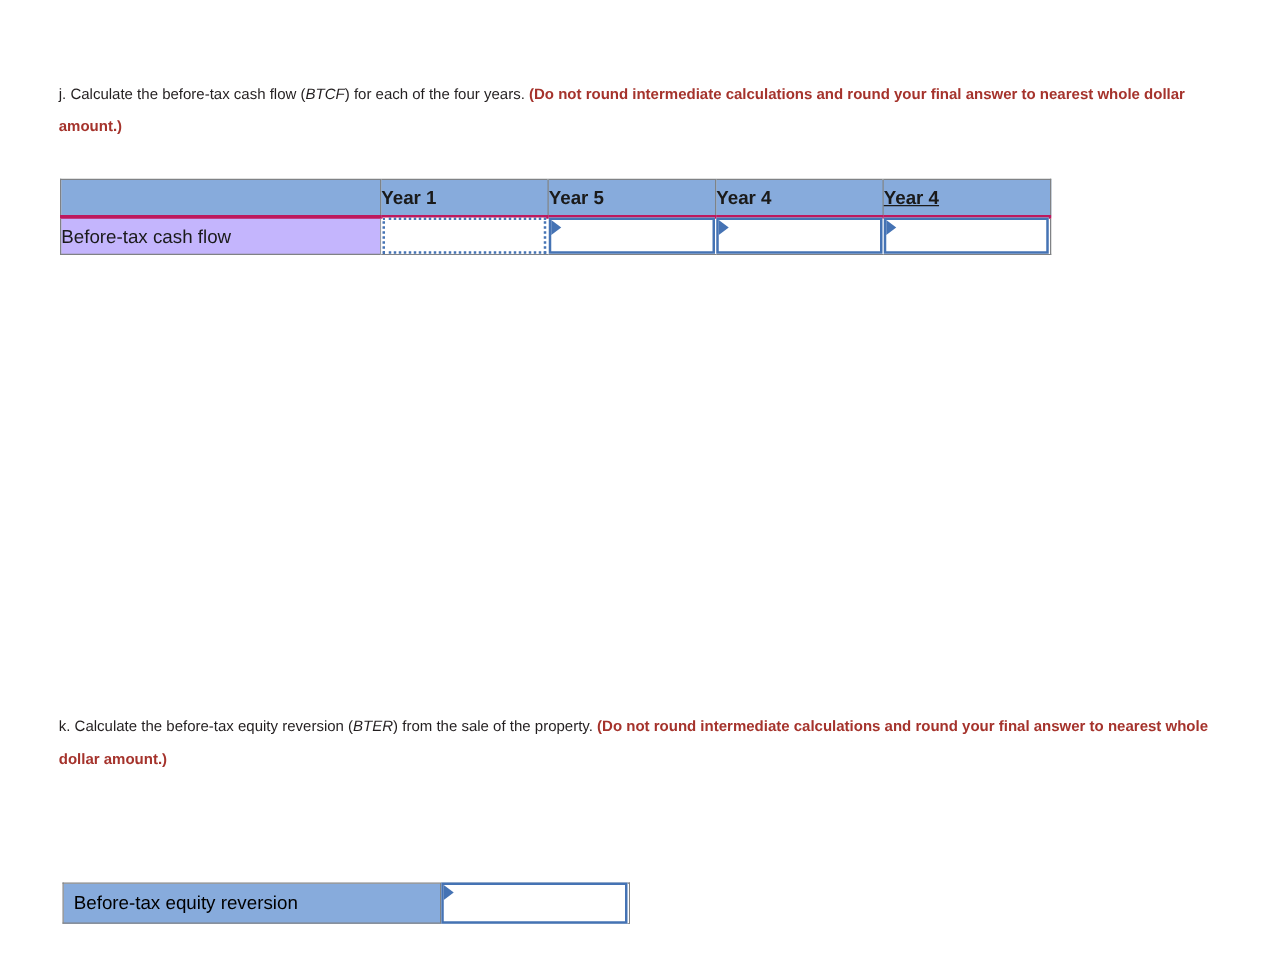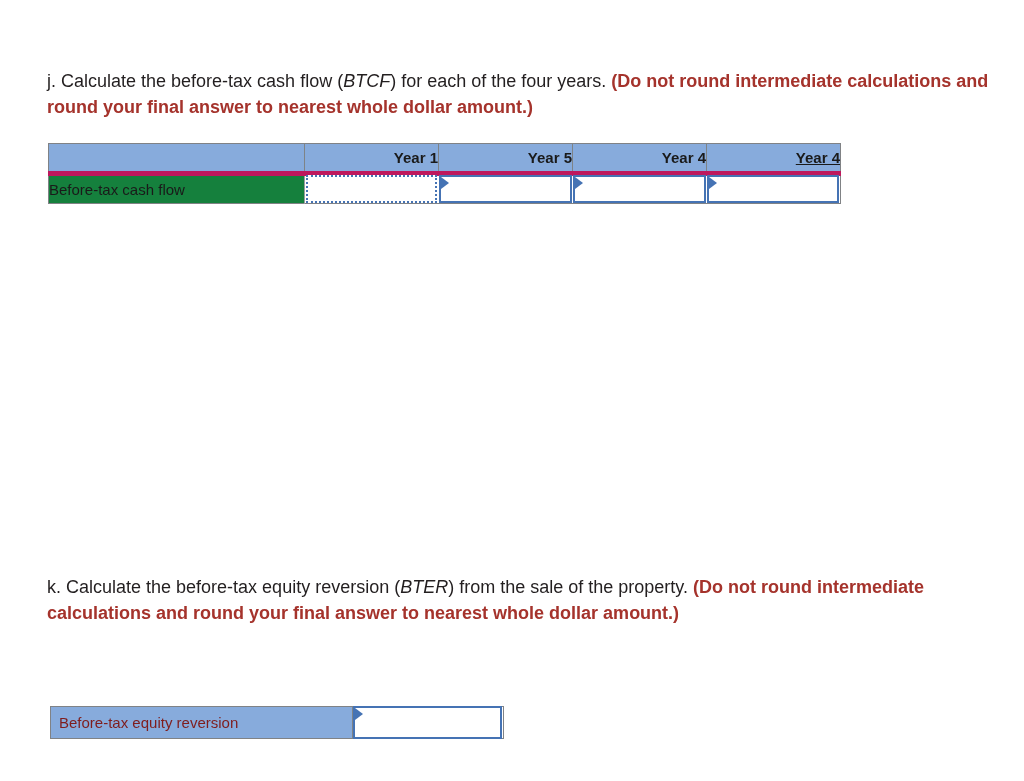--- a/index.html
+++ b/index.html
@@ -11,21 +11,21 @@
     width: 1024px;
     height: 781px;
     position: relative;
     font-family: "Liberation Sans", sans-serif;
     -webkit-font-smoothing: antialiased;
   }
 
   
   .question {
     position: absolute;
-    font-size: 18px;
+    font-size: 12px;
     line-height: 26px;
     color: #231f20;
     font-weight: 400;
   }
   .question .em {
     font-style: italic;
   }
   .question .instruction {
     color: #a5332c;
     font-weight: 700;
@@ -59,32 +59,32 @@
     height: 30px;
     box-sizing: border-box;
   }
 
   .col-label   { width: 256px; }
   .col-year    { width: 134px; }
 
   .hdr {
     background: #87ABDC;
     border-right: 1px solid #7e8387;
-    border-bottom: 5px solid #be185d;
+    border-bottom: 3px solid #be185d;
     font-weight: 700;
-    text-align: right;
+    text-align: left;
     font-size: 15px;
     color: #141414;
     height: 31px;
   }
   .hdr.last { border-right: none; text-decoration: underline; }
   .hdr.blank { font-weight: 400; }
 
   .rowlabel {
-    background: #15803d;
+    background: #c4b5fd;
     text-align: left;
     padding-left: 8px;
     font-weight: 400;
     font-size: 15px;
     color: #1a1a1a;
     height: 33px;
     border-right: 1px solid #9a9da0;
   }
 
   
@@ -144,21 +144,21 @@
     border: 1px solid #808285;
   }
   .col-bter-label { width: 302px; }
   .col-bter-input { width: 151px; }
 
   #bter-table .bter-label {
     background: #87ABDC;
     text-align: left;
     padding-left: 8px;
     font-size: 15px;
-    color: #7f1d1d;
+    color: #000000;
     font-weight: 400;
     height: 32px;
     border-right: 1px solid #7e8387;
   }
   #bter-table .incell { height: 32px; }
   #bter-table .incell .box { top: -1px; bottom: -1px; }
 </style>
 </head>
 <body>
 

